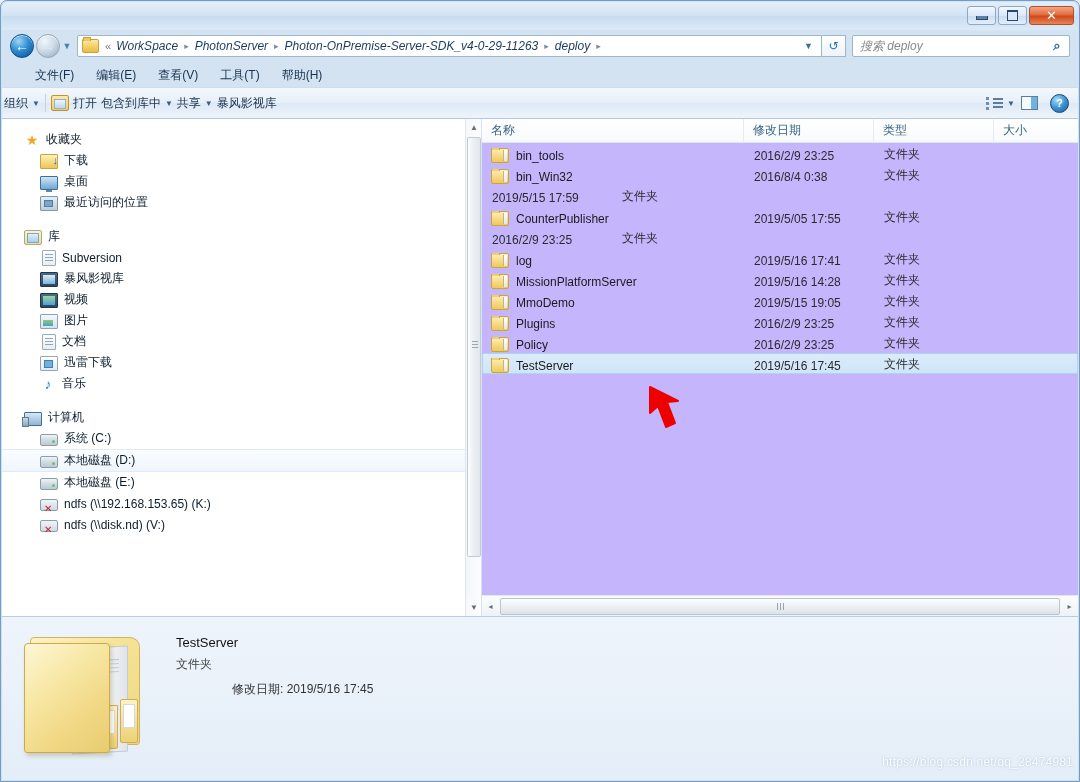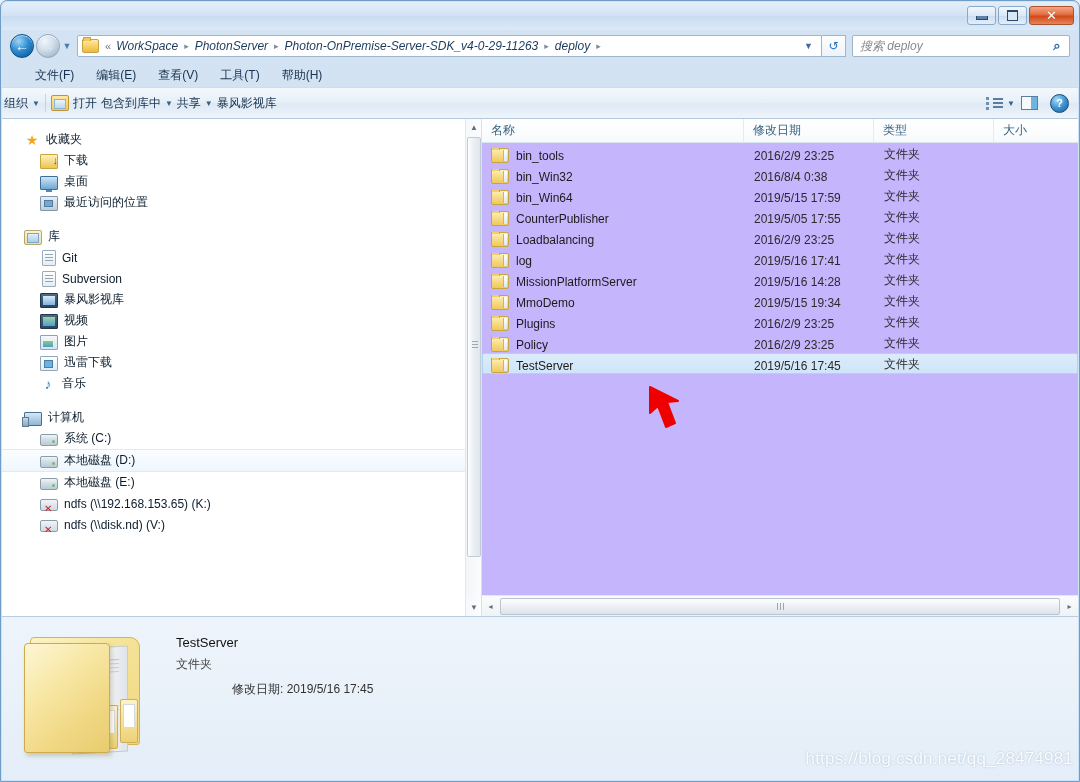--- a/index.html
+++ b/index.html
@@ -539,21 +539,21 @@
     position: absolute;
     left: 645px; top: 382px;
     width: 52px; height: 52px;
     pointer-events: none;
   }
 
   
   #watermark {
     position: absolute;
     right: 6px; bottom: 12px;
-    font-size: 17px;
+    font-size: 12px;
     color: rgba(255,255,255,.92);
     text-shadow: 0 0 2px rgba(160,180,200,.9);
     letter-spacing: .2px;
   }
 </style>
 </head>
 <body>
 
 <div id="window">
 
@@ -684,38 +684,38 @@
         </div>
 
         <div class="nav-spacer"></div>
 
         <div class="nav-group">
           <div class="nav-row">
             <span class="ico lib"></span>
             <span>库</span>
           </div>
           <div class="nav-row child">
-            <span class="ico git"></span>
-            <span>Git</span>
-          </div>
-          <div class="nav-row child">
             <span class="ico svn"></span>
             <span>Subversion</span>
           </div>
           <div class="nav-row child">
             <span class="ico movie"></span>
             <span>暴风影视库</span>
           </div>
           <div class="nav-row child">
             <span class="ico video"></span>
             <span>视频</span>
           </div>
           <div class="nav-row child">
             <span class="ico pic"></span>
             <span>图片</span>
+          </div>
+          <div class="nav-row child">
+            <span class="ico doc"></span>
+            <span>文档</span>
           </div>
           <div class="nav-row child">
             <span class="ico xunlei"></span>
             <span>迅雷下载</span>
           </div>
           <div class="nav-row child">
             <span class="ico music">♪</span>
             <span>音乐</span>
           </div>
         </div>
@@ -787,42 +787,34 @@
         <div class="frow">
           <div class="cell name">
               <span class="fico"></span>
               <span>bin_Win32</span>
             </div>
           <div class="cell date">2016/8/4 0:38</div>
           <div class="cell type">文件夹</div>
           <div class="cell size"></div>
         </div>
         <div class="frow">
-          <div class="cell name">
-              <span class="fico"></span>
-              <span>bin_Win64</span>
-            </div>
           <div class="cell date">2019/5/15 17:59</div>
           <div class="cell type">文件夹</div>
           <div class="cell size"></div>
         </div>
         <div class="frow">
           <div class="cell name">
               <span class="fico"></span>
               <span>CounterPublisher</span>
             </div>
           <div class="cell date">2019/5/05 17:55</div>
           <div class="cell type">文件夹</div>
           <div class="cell size"></div>
         </div>
         <div class="frow">
-          <div class="cell name">
-              <span class="fico"></span>
-              <span>Loadbalancing</span>
-            </div>
           <div class="cell date">2016/2/9 23:25</div>
           <div class="cell type">文件夹</div>
           <div class="cell size"></div>
         </div>
         <div class="frow">
           <div class="cell name">
               <span class="fico"></span>
               <span>log</span>
             </div>
           <div class="cell date">2019/5/16 17:41</div>
@@ -836,21 +828,21 @@
             </div>
           <div class="cell date">2019/5/16 14:28</div>
           <div class="cell type">文件夹</div>
           <div class="cell size"></div>
         </div>
         <div class="frow">
           <div class="cell name">
               <span class="fico"></span>
               <span>MmoDemo</span>
             </div>
-          <div class="cell date">2019/5/15 19:34</div>
+          <div class="cell date">2019/5/15 19:05</div>
           <div class="cell type">文件夹</div>
           <div class="cell size"></div>
         </div>
         <div class="frow">
           <div class="cell name">
               <span class="fico"></span>
               <span>Plugins</span>
             </div>
           <div class="cell date">2016/2/9 23:25</div>
           <div class="cell type">文件夹</div>

